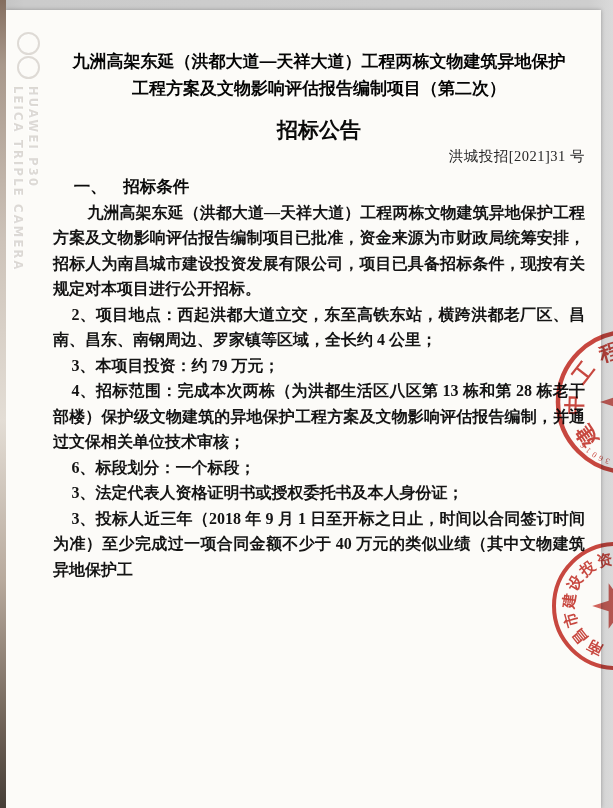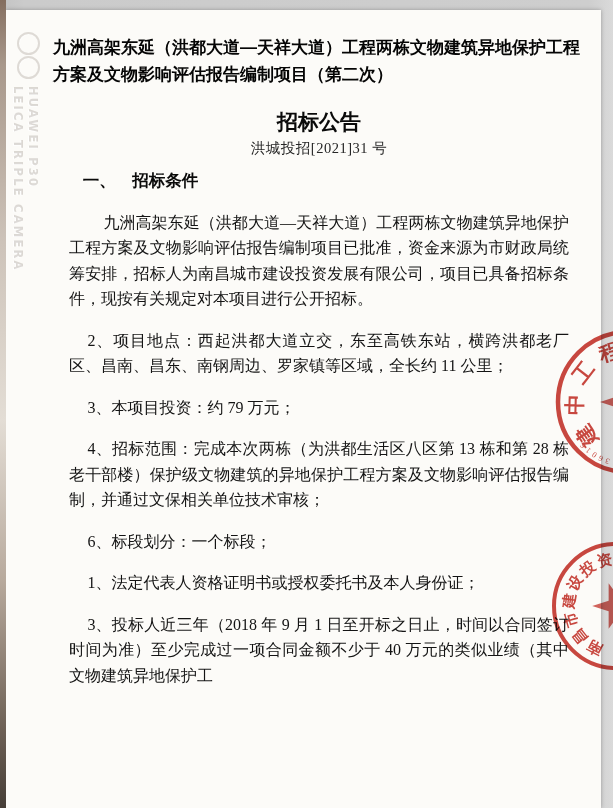--- a/index.html
+++ b/index.html
@@ -11,27 +11,27 @@
   
   .lens{position:absolute;width:19px;height:19px;border-radius:50%;
     border:2px solid rgba(152,142,134,.30);box-shadow:inset 0.5px 0.5px 1.5px rgba(255,255,255,.9);}
   .lens-1{left:11px;top:22px;} .lens-2{left:11px;top:46px;}
   .wm-text{position:absolute;left:34px;top:76px;transform:rotate(90deg);transform-origin:0 0;
     font-family:"DejaVu Sans",sans-serif;font-weight:700;font-size:11.5px;letter-spacing:2.2px;
     line-height:14.5px;color:rgba(122,112,102,.26);white-space:nowrap;
     text-shadow:0.7px 0.7px 0.5px rgba(255,255,255,.95);}
   
   .content{position:relative;padding:24px 16px 0 47px;}
-  .doc-title{margin:0;font:700 17px/27px "Liberation Sans",sans-serif;text-align:left;color:#050505;}
-  .doc-subtitle{margin:20px 0 0;font:700 21px/28px "Liberation Sans",sans-serif;text-align:center;color:#0a0a0a;}
-  .doc-number{margin:2px 0 0;font:400 14.5px/21px "Liberation Serif",serif;text-align:center;color:#262626;letter-spacing:.5px;}
+  .doc-title{margin:14px;font:700 17px/27px "Liberation Sans",sans-serif;text-align:center;color:#050505;}
+  .doc-subtitle{margin:14px 0 0;font:700 21px/28px "Liberation Sans",sans-serif;text-align:center;color:#0a0a0a;}
+  .doc-number{margin:2px 0 0;font:400 14.5px/21px "Liberation Serif",serif;text-align:right;color:#262626;letter-spacing:.5px;}
   .doc-body{margin-top:7px;font-family:"Liberation Serif",serif;font-size:16px;line-height:25.5px;
     color:#141414;text-align:justify;}
-  .sec-heading{margin:9px;font:700 16.5px/25.5px "Liberation Sans",sans-serif;text-indent:1.25em;color:#0a0a0a;}
-  .para{margin:16px;text-indent:2.15em;}
+  .sec-heading{margin:0;font:700 16.5px/25.5px "Liberation Sans",sans-serif;text-indent:1.25em;color:#0a0a0a;}
+  .para{margin:0;text-indent:2.15em;font-weight:bold;}
   .para.num{text-indent:1.15em;}
   
   .stamp{position:absolute;mix-blend-mode:multiply;opacity:.9;z-index:5;}
   #stamp-top{left:548px;top:322px;}
   #stamp-bottom{left:536px;top:526px;}
   .stamp text{font-family:"Liberation Serif",serif;}
 </style>
 </head>
 <body>
 
@@ -46,25 +46,25 @@
       <div>LEICA TRIPLE CAMERA</div>
     </div>
 
     <div class="content">
       <h1 class="doc-title">九洲高架东延（洪都大道—天祥大道）工程两栋文物建筑异地保护工程方案及文物影响评估报告编制项目（第二次）</h1>
       <h2 class="doc-subtitle">招标公告</h2>
       <div class="doc-number">洪城投招[2021]31 号</div>
       <div class="doc-body">
           <h2 class="sec-heading">一、　招标条件</h2>
           <p class="para">九洲高架东延（洪都大道—天祥大道）工程两栋文物建筑异地保护工程方案及文物影响评估报告编制项目已批准，资金来源为市财政局统筹安排，招标人为南昌城市建设投资发展有限公司，项目已具备招标条件，现按有关规定对本项目进行公开招标。</p>
-          <p class="para num">2、项目地点：西起洪都大道立交，东至高铁东站，横跨洪都老厂区、昌南、昌东、南钢周边、罗家镇等区域，全长约 11 公里；</p>
+          <p class="para num">2、项目地点：西起洪都大道立交，东至高铁东站，横跨洪都老厂区、昌南、昌东、南钢周边、罗家镇等区域，全长约 4 公里；</p>
           <p class="para num">3、本项目投资：约 79 万元；</p>
           <p class="para num">4、招标范围：完成本次两栋（为洪都生活区八区第 13 栋和第 28 栋老干部楼）保护级文物建筑的异地保护工程方案及文物影响评估报告编制，并通过文保相关单位技术审核；</p>
           <p class="para num">6、标段划分：一个标段；</p>
-          <p class="para num">1、法定代表人资格证明书或授权委托书及本人身份证；</p>
+          <p class="para num">3、法定代表人资格证明书或授权委托书及本人身份证；</p>
           <p class="para num">3、投标人近三年（2018 年 9 月 1 日至开标之日止，时间以合同签订时间为准）至少完成过一项合同金额不少于 40 万元的类似业绩（其中文物建筑异地保护工</p>
         </div>
     </div>
   </div>
 
   <svg id="stamp-top" class="stamp" width="160" height="160" viewBox="0 0 160 160">
     <circle cx="80" cy="80" r="70" fill="none" stroke-width="4.5" stroke="#c5342c"></circle>
     <path id="arc-t1" d="M 80 126 A 46 46 0 1 1 126 80" fill="none"></path>
     <text font-size="21" font-weight="700" letter-spacing="8" fill="#c5342c">
       <textPath href="#arc-t1" startOffset="30">建中工程</textPath>

